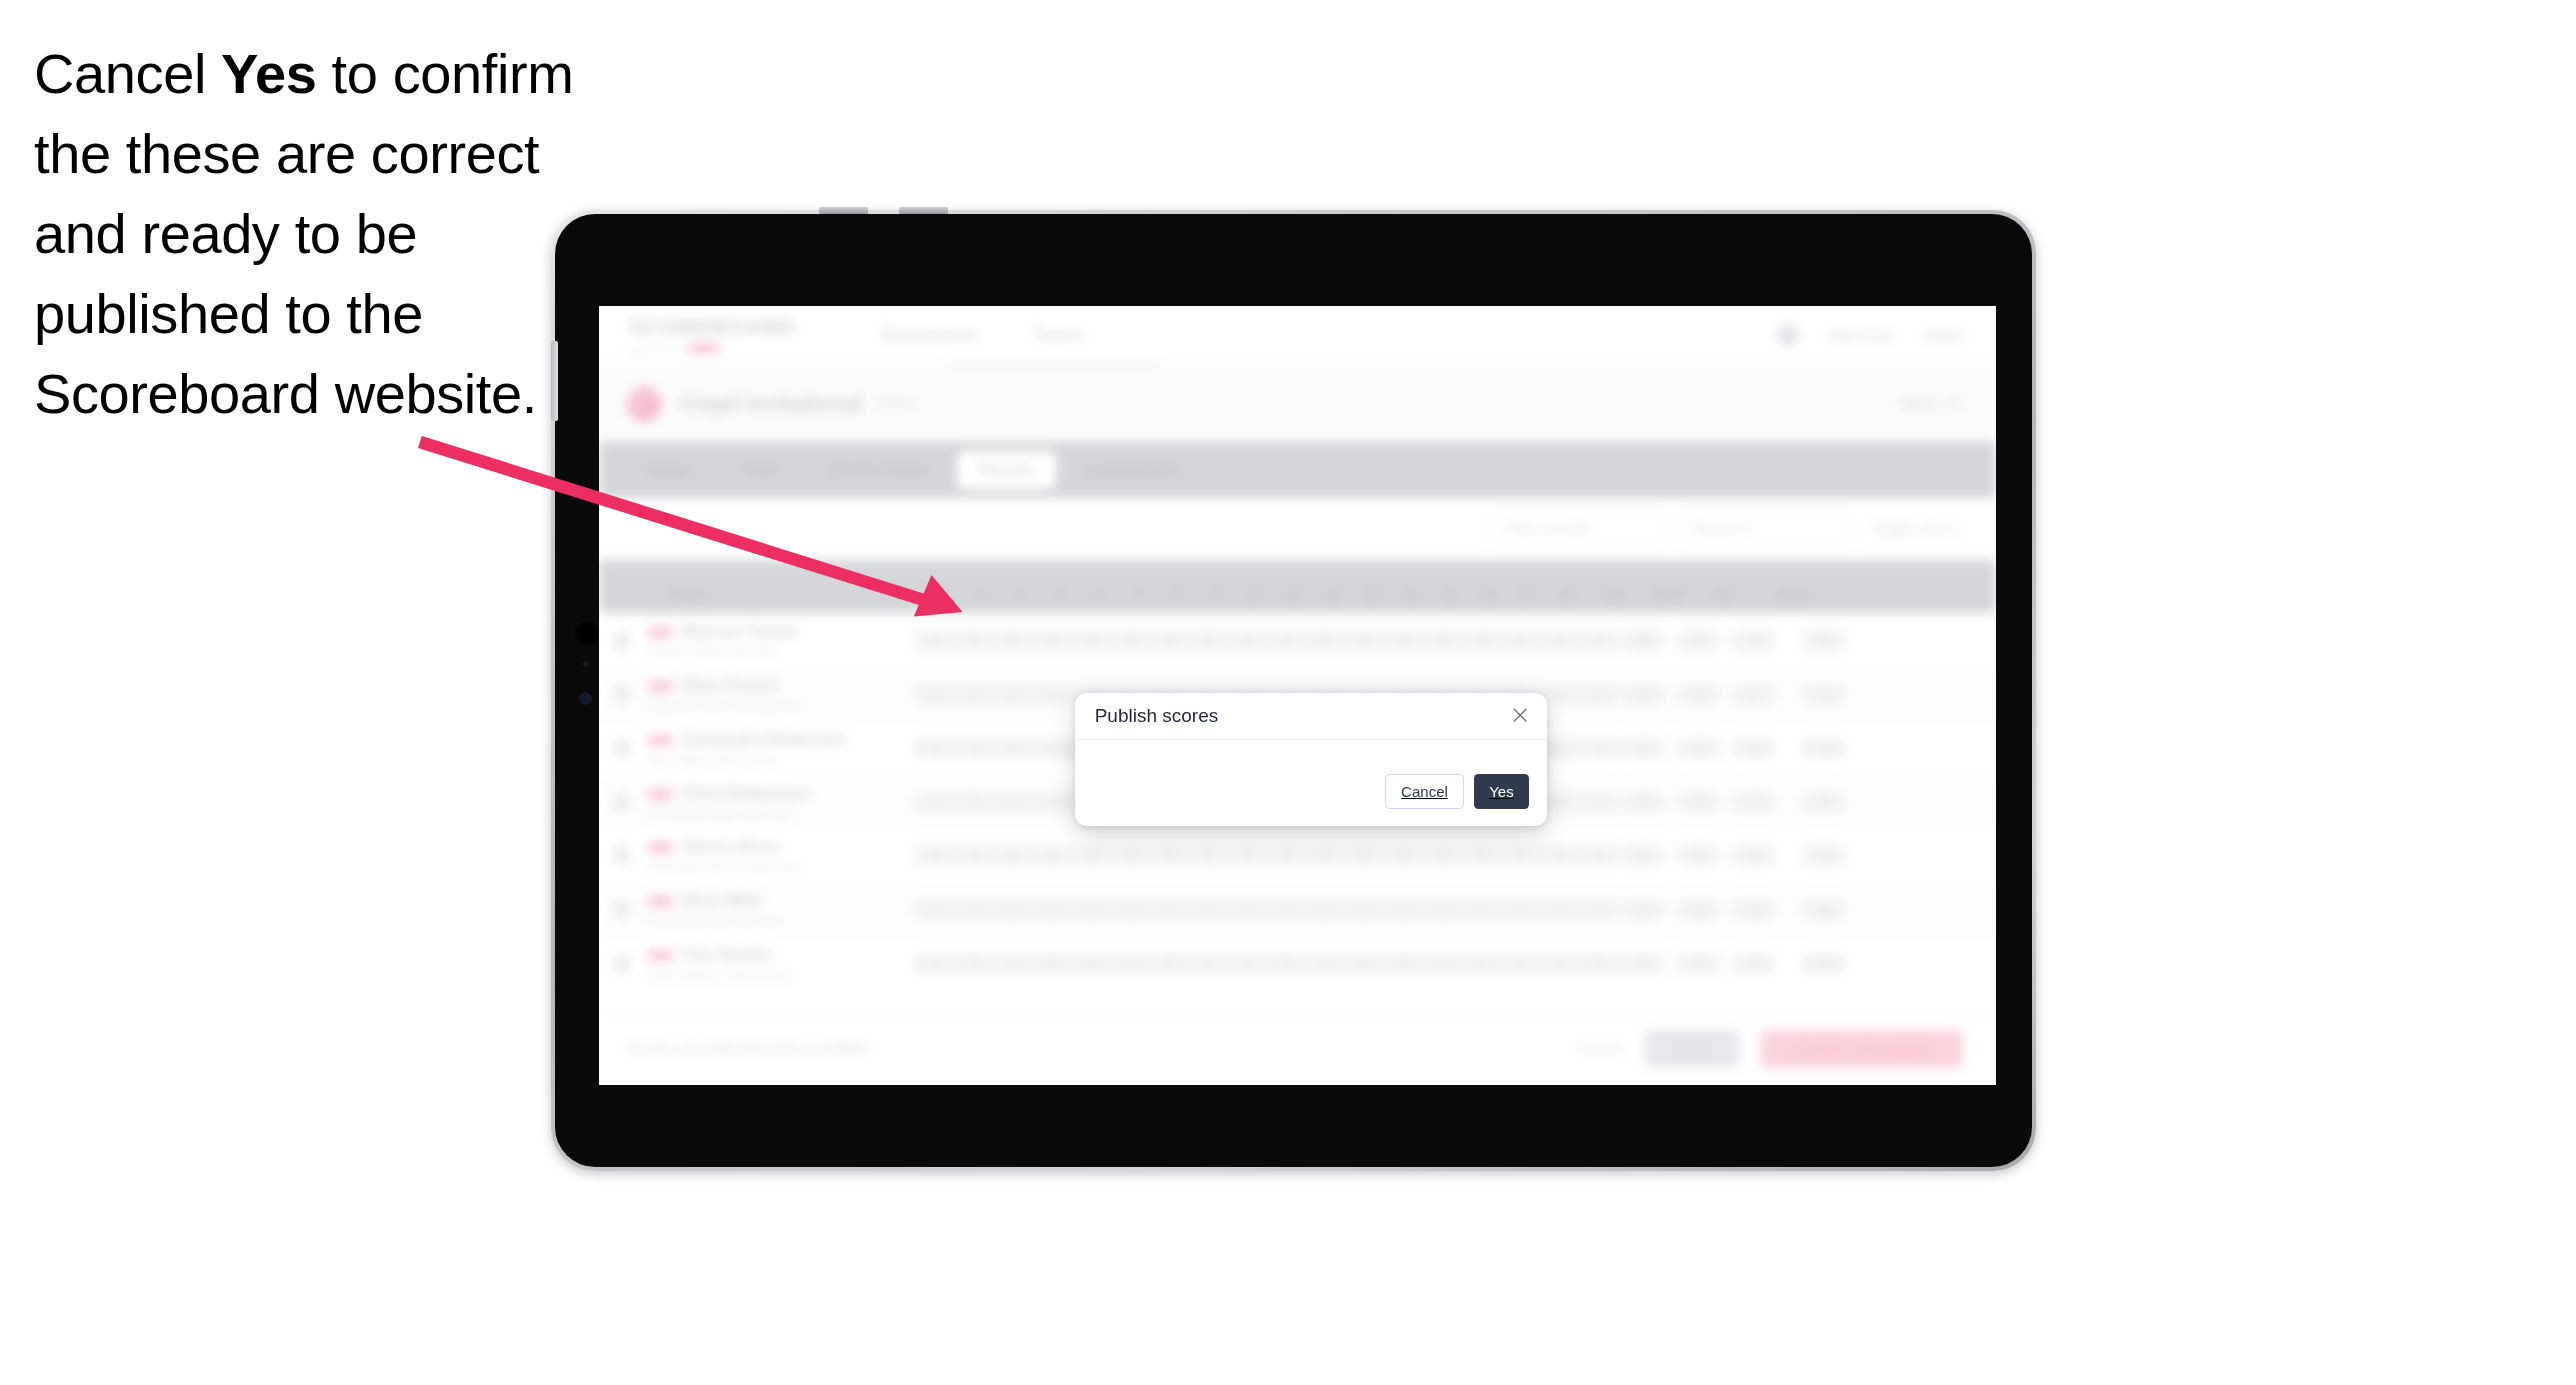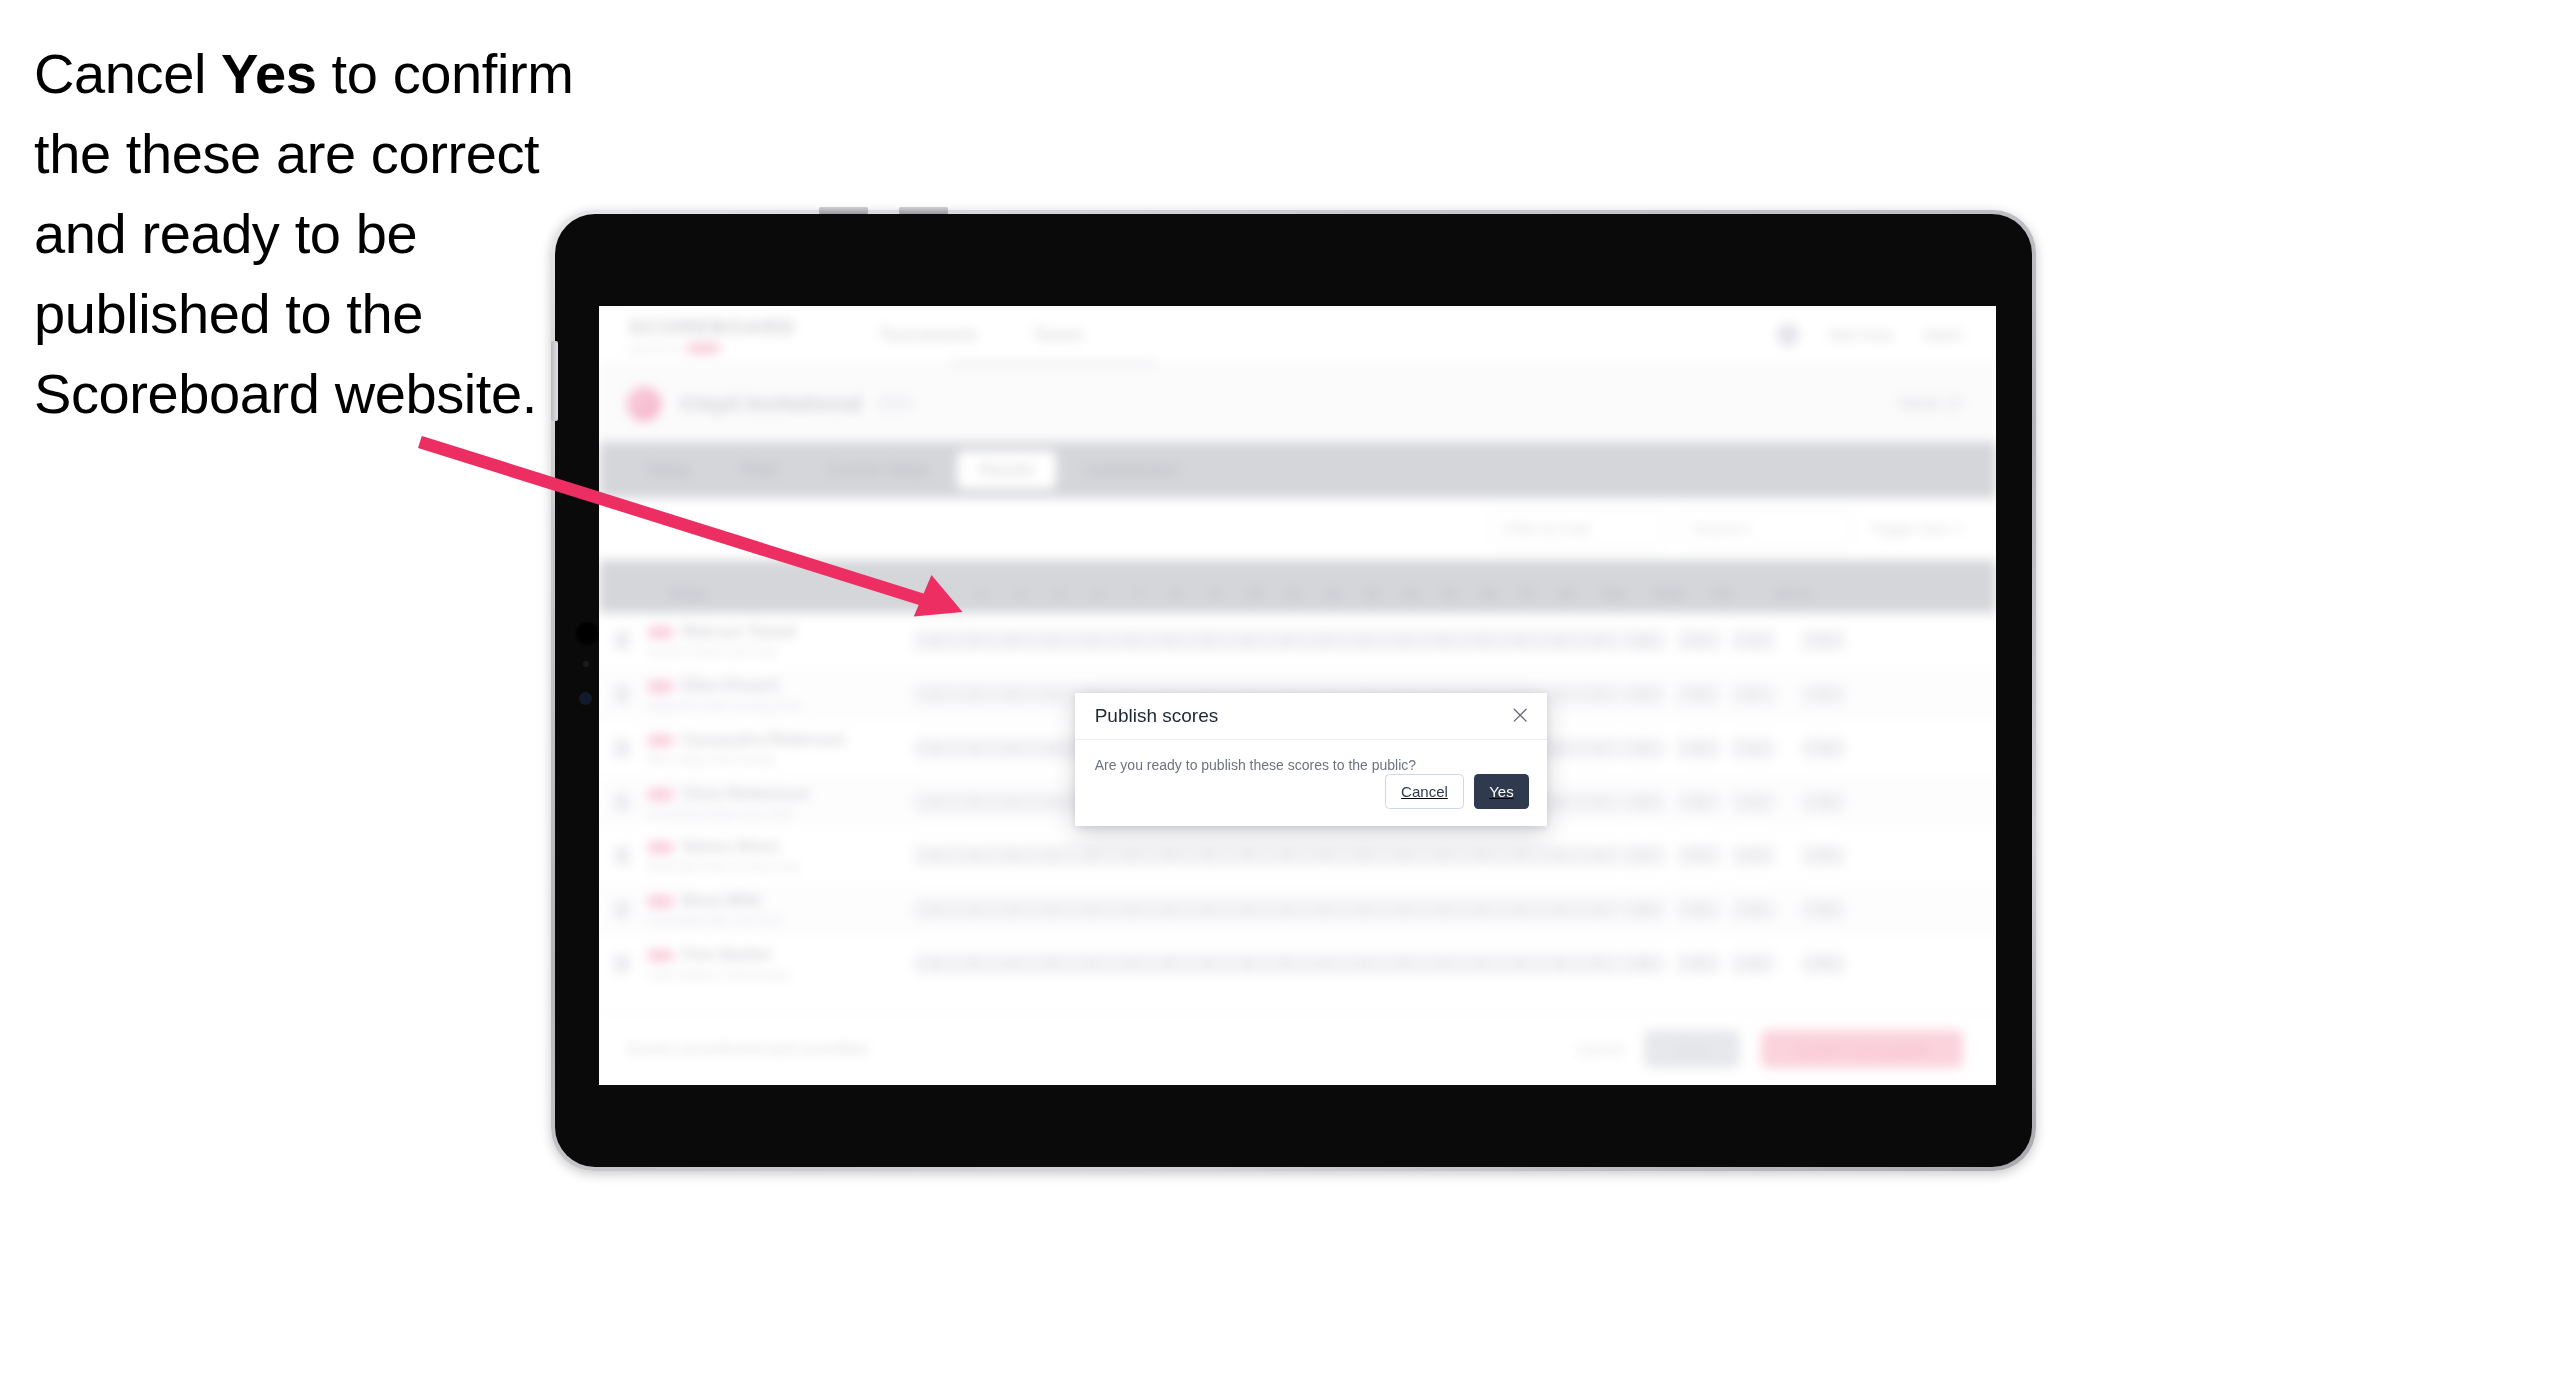--- a/index.html
+++ b/index.html
@@ -242,21 +242,21 @@
   }
 
   
   #modal {
     position: absolute;
     left: 476px;
     top: 387px;
     width: 472px;
     height: 133px;
     background: #ffffff;
-    border-radius: 1px;
+    border-radius: 12px;
     box-shadow: 0 7.4px 25px rgba(20,25,40,0.18), 0 1.5px 6px rgba(20,25,40,0.10);
     z-index: 20;
   }
   .modal-head {
     position: relative;
     height: 46px;
     border-bottom: 0.7px solid #edeef1;
     display: flex; align-items: center;
   }
   .modal-title {
@@ -642,21 +642,20 @@
 
       <div id="modal">
         <div class="modal-head">
           <div class="modal-title">Publish scores</div>
           <div class="modal-close">
             <svg width="16.3" height="16.3" viewBox="0 0 22 22" aria-hidden="true">
               <path d="M3 3 L19 19 M19 3 L3 19" stroke="#63666e" stroke-width="1.7" fill="none" stroke-linecap="round"></path>
             </svg>
           </div>
         </div>
-        <div class="modal-body">Are you ready to publish these scores to the public?</div>
         <div class="modal-actions">
           <button class="btn-cancel">Cancel</button>
           <button class="btn-yes">Yes</button>
         </div>
       </div>
 
     </div>
   </div>
 </div>
 

